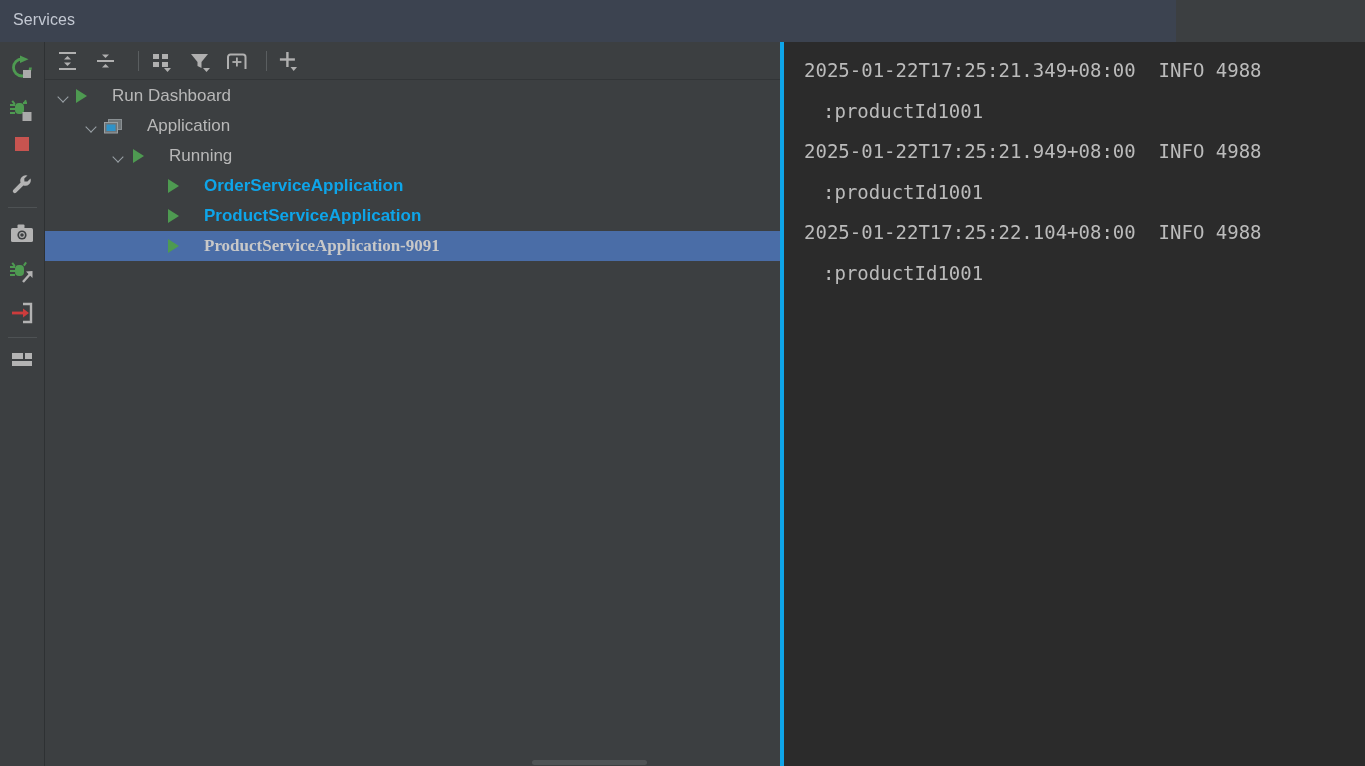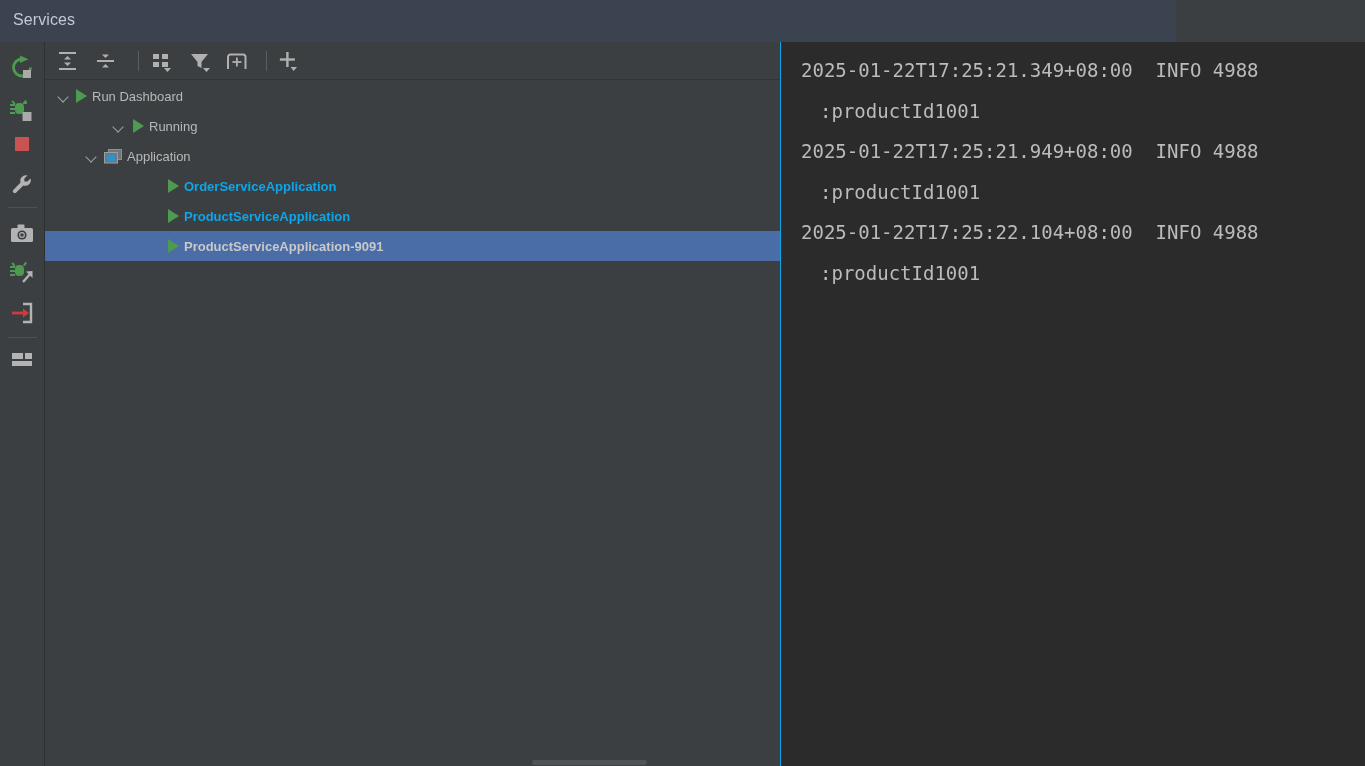--- a/index.html
+++ b/index.html
@@ -117,23 +117,24 @@
     content: "";
     position: absolute;
     left: 2px; top: 3px;
     width: 7px; height: 7px;
     border-right: 1.6px solid #9aa0a6;
     border-bottom: 1.6px solid #9aa0a6;
     transform: rotate(45deg);
   }
 
   .node-label {
-    font-size: 13px;
+    font-size: 17px;
     color: #a6a6a6;
     padding-left: 5px;
+    margin-left: 20px;
   }
   .node-label.plain { color: #b8b8b8; font-weight: 400; }
   .node-label.bold  { color: #0ea5e9; font-weight: bold; }
   .tree-row.selected .node-label { color: #c8c8c8; }
 
   .run-tri {
     width: 0; height: 0;
     flex: 0 0 auto;
     border-left: 11px solid #4e9a51;
     border-top: 7px solid transparent;
@@ -167,21 +168,21 @@
 
   
   #console {
     position: absolute;
     left: 780px;
     top: 42px;
     width: 585px;
     height: 724px;
     background: #2b2b2b;
     overflow: hidden;
-    border-left: 1px solid #0ea5e9;
+    border-left: 4px solid #0ea5e9;
     box-sizing: border-box;
   }
   #console .log-inner {
     position: absolute;
     left: 20px;
     top: 8px;
     width: 900px;
   }
   .log-line {
     font-family: "DejaVu Sans Mono", monospace;
@@ -354,51 +355,51 @@
 
   <div id="treepanel">
 
     <div class="tree-row" style="padding-left:12px;">
       <span class="twisty"></span>
       <span style="width:6px;"></span>
       <span class="run-tri"></span>
       <span class="node-label plain">Run Dashboard</span>
     </div>
 
-    <div class="tree-row" style="padding-left:67px;">
-      <span class="twisty"></span>
-      <span style="width:8px;"></span>
-      <span class="run-tri"></span>
-      <span class="node-label plain">Running</span>
-    </div>
-
     <div class="tree-row" style="padding-left:40px;">
       <span class="twisty"></span>
       <span style="width:6px;"></span>
       <span class="app-icon">
         <svg width="18" height="15" viewBox="0 0 18 15">
           <rect x="4.5" y="0.5" width="13" height="10" fill="#6f7578" stroke="#8a9093" stroke-width="1"></rect>
           <rect x="0.5" y="3.5" width="13" height="10.5" fill="#6f7578" stroke="#9aa0a3" stroke-width="1"></rect>
           <rect x="2.5" y="5.5" width="9" height="6.5" fill="#2f93c9"></rect>
         </svg>
       </span>
       <span class="node-label plain">Application</span>
     </div>
 
+    <div class="tree-row" style="padding-left:67px;">
+      <span class="twisty"></span>
+      <span style="width:8px;"></span>
+      <span class="run-tri"></span>
+      <span class="node-label plain">Running</span>
+    </div>
+
     <div class="tree-row" style="padding-left:123px;">
       <span class="run-tri"></span>
       <span class="node-label bold">OrderServiceApplication</span>
     </div>
 
     <div class="tree-row" style="padding-left:123px;align-items:center;">
       <span class="run-tri"></span>
       <span class="node-label bold">ProductServiceApplication</span>
     </div>
 
-    <div class="tree-row selected" style="padding-left:123px;">
+    <div class="tree-row selected" style="padding-left:123px;font-family:Liberation Serif, serif;">
       <span class="run-tri"></span>
       <span class="node-label bold">ProductServiceApplication-9091</span>
     </div>
 
   </div>
 
   <div id="tree-hscroll">
     <div class="thumb"></div>
   </div>
 

